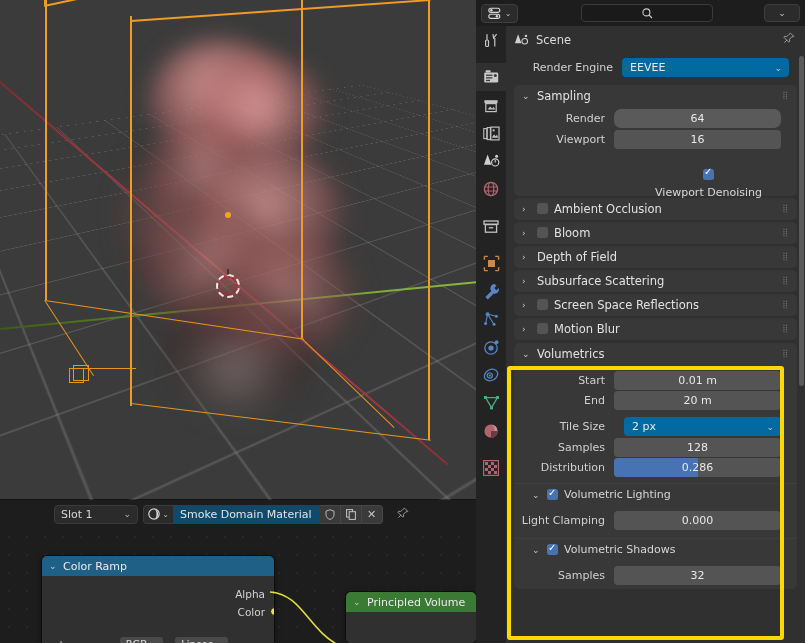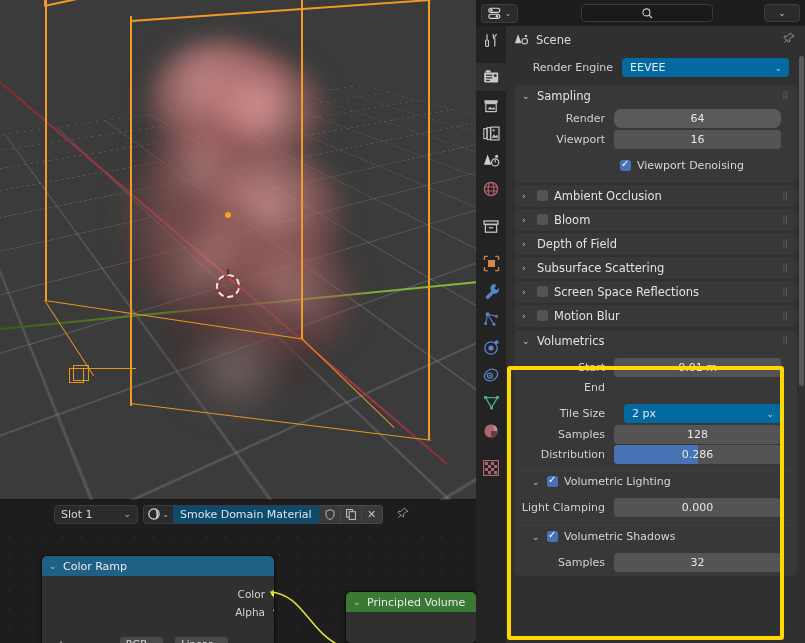--- a/index.html
+++ b/index.html
@@ -340,26 +340,26 @@
     </div>
 
     <div class="node" style="left:42px; top:556px; width:232px; height:120px; top:56px;">
       <div class="node-head" style="background:#1f6086;">
         <span class="tri">⌄</span>
         <span>Color Ramp</span>
       </div>
       <div class="node-body" style="height:100px;">
         <div style="height:9px;"></div>
         <div class="sock-row">
+          <span>Alpha</span>
+          <span class="sock" style="background:#9b9b9b; top:4px; width:7px;height:7px;"></span>
+        </div>
+        <div class="sock-row">
           <span>Color</span>
           <span class="sock" style="background:#e8e83c; top:4px;"></span>
-        </div>
-        <div class="sock-row">
-          <span>Alpha</span>
-          <span class="sock" style="background:#9b9b9b; top:4px; width:7px;height:7px;"></span>
         </div>
         <div style="display:flex;align-items:center;gap:12px;padding:16px 8px 0 14px;">
           <span style="color:#d0d0d0;font-size:12px;">+</span>
           <span style="color:#d0d0d0;font-size:12px;">−</span>
           <span style="color:#d0d0d0;font-size:9px;">⌄</span>
           <span style="background:#4a4a4a;border-radius:3px;color:#ddd;font-size:10px;padding:2px 16px 2px 6px;position:relative;">
             <span>RGB</span>
             <span style="position:absolute;right:4px;top:2px;font-size:8px;color:#c0c0c0;">⌄</span>
           </span>
           <span style="background:#4a4a4a;border-radius:3px;color:#ddd;font-size:10px;padding:2px 16px 2px 6px;position:relative;">
@@ -572,21 +572,21 @@
             <div class="rfield lighter">
               <span class="sv">64</span>
             </div>
           </div>
           <div class="row-label-field">
             <div class="rlabel">Viewport</div>
             <div class="rfield">
               <span class="sv">16</span>
             </div>
           </div>
-          <div class="cbx-row" style="padding-left:106px;margin-top:7px;">
+          <div class="cbx-row" style="padding-left:106px;margin-top:20px;flex-direction:column;">
             <span class="cbx on"></span>
             <span>Viewport Denoising</span>
           </div>
         </div>
       </div>
 
       <div class="panel">
         <div class="panel-head">
           <span class="tri">›</span>
           <span class="cbx"></span>
@@ -646,20 +646,23 @@
         </div>
         <div class="panel-body" style="padding-bottom:2px;">
           <div class="row-label-field" style="margin-top:4px;">
             <div class="rlabel">Start</div>
             <div class="rfield">
               <span class="sv">0.01 m</span>
             </div>
           </div>
           <div class="row-label-field">
             <div class="rlabel">End</div>
+            <div class="rfield">
+              <span class="sv">20 m</span>
+            </div>
           </div>
           <div class="row-label-field" style="margin-top:7px;gap:10px;">
             <div class="rlabel">Tile Size</div>
             <div class="rfield enum">
               <span class="sv">2 px</span>
               <span class="enum-caret">⌄</span>
             </div>
           </div>
           <div class="row-label-field">
             <div class="rlabel">Samples</div>

